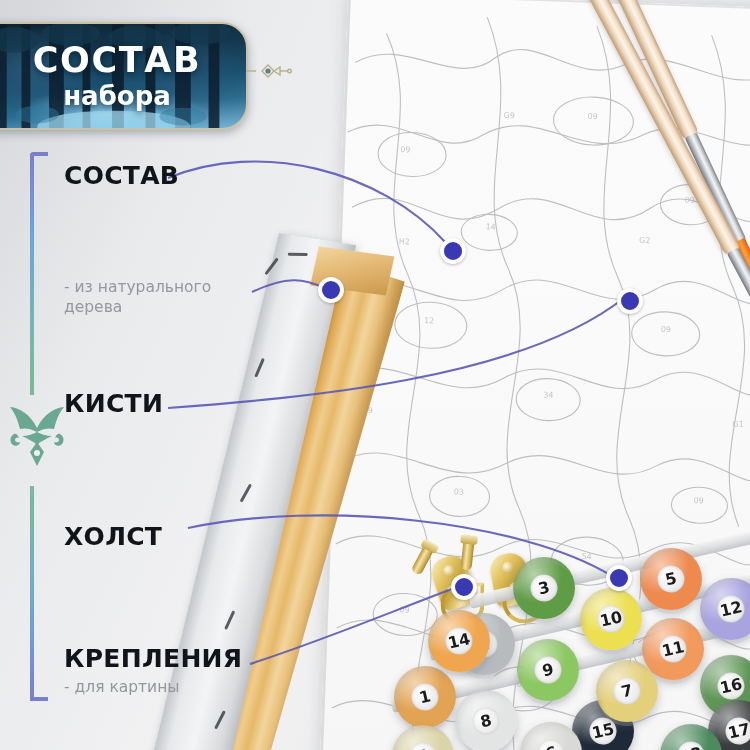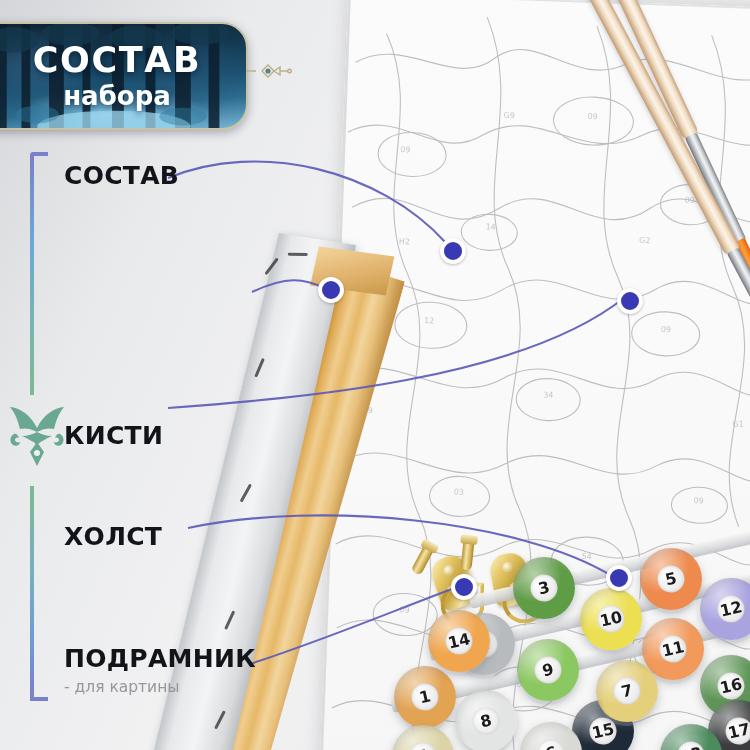--- a/index.html
+++ b/index.html
@@ -478,26 +478,27 @@
 <div class="dot" style="left:318px; top:277px;"></div>
 <div class="dot" style="left:617px; top:288px;"></div>
 <div class="dot" style="left:606px; top:565px;"></div>
 <div class="dot" style="left:451px; top:574px;"></div>
 
 <div class="spec" style="left:64px; top:163px;">
   <h3>СОСТАВ</h3>
 </div>
 
 <div class="spec" style="left:64px; top:277px;">
-</div>
-
-<div class="spec" style="left:64px; top:391px;margin-top:32px;">
+  <p>- из натурального<br>дерева</p>
+</div>
+
+<div class="spec" style="left:64px; top:391px;">
   <h3>КИСТИ</h3>
 </div>
 
 <div class="spec" style="left:64px; top:524px;">
   <h3>ХОЛСТ</h3>
 </div>
 
 <div class="spec" style="left:64px; top:646px;">
-  <h3>ПОДРАМНИК</h3>
+  <h3>КРЕПЛЕНИЯ</h3>
   <p>- для картины</p>
 </div>
 
 </body></html>

